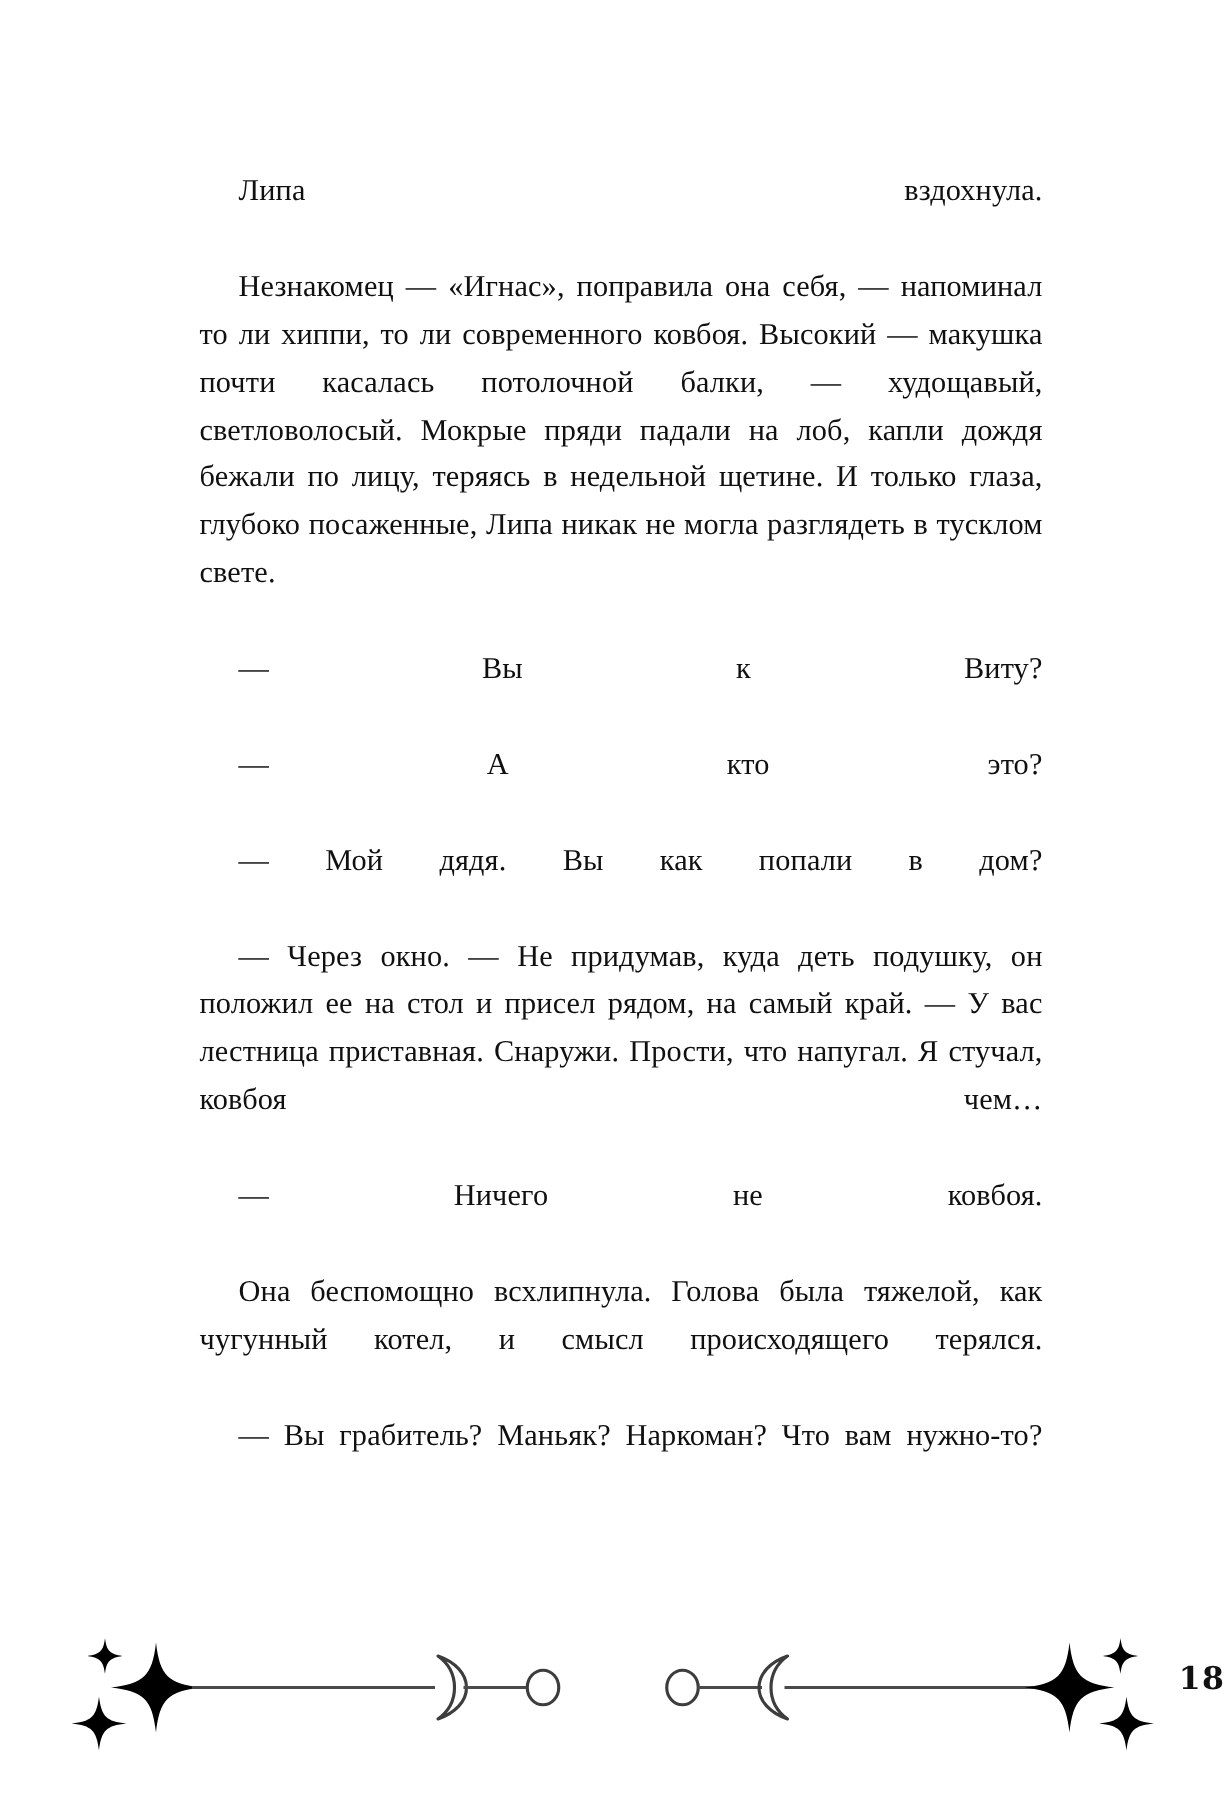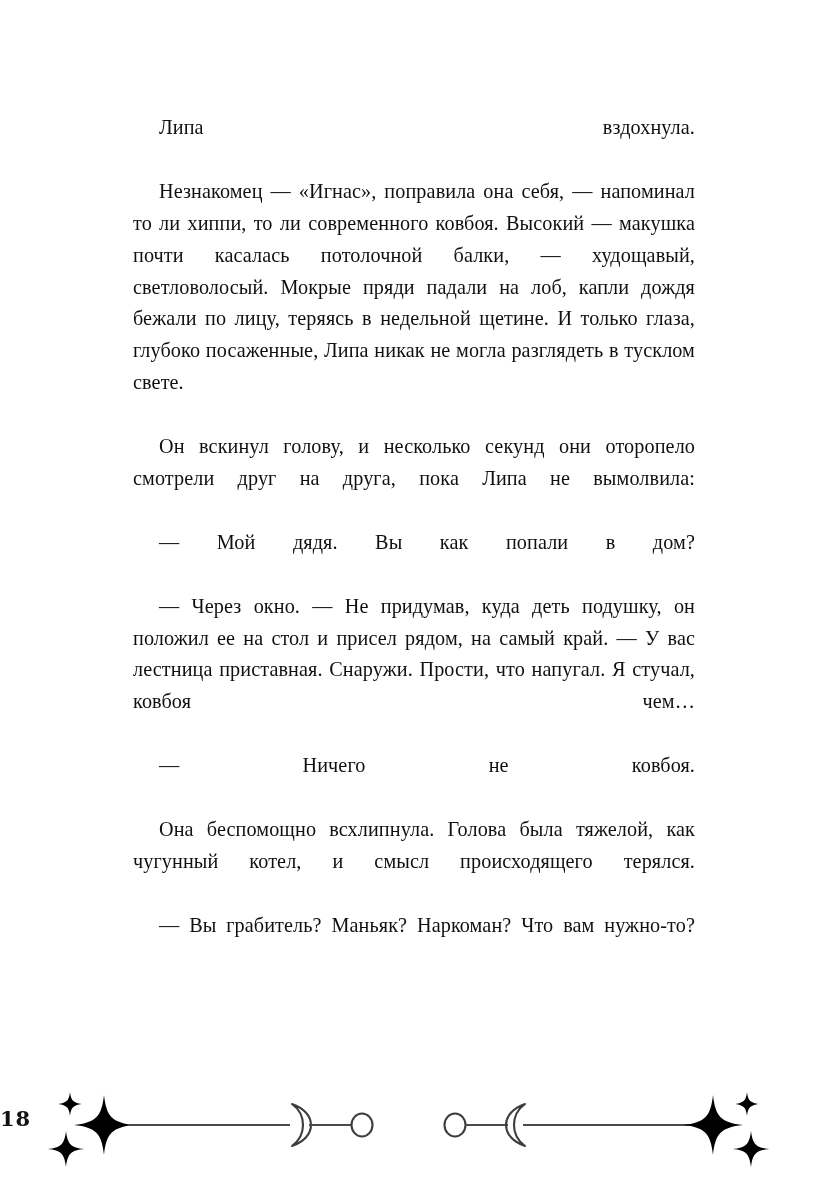--- a/index.html
+++ b/index.html
@@ -63,38 +63,39 @@
 
   #footer-ornament svg {
     display: block;
   }
 
   #page-number {
     position: absolute;
     left: 0;
     top: 1105px;
     width: 817px;
-    text-align: left;
+    text-align: right;
     font-family: "DejaVu Serif", "Liberation Serif", serif;
     font-size: 21px;
     font-weight: 700;
     letter-spacing: 1px;
     color: #111111;
     line-height: 28px;
   }
 </style>
 </head>
 <body>
 
 <div id="page">
 
   <div id="text-block">
     <p class="para">Липа вздохнула.</p>
     <p class="para">Незнакомец — «Игнас», поправила она себя, — напоминал то ли хиппи, то ли современного ковбоя. Высокий — макушка почти касалась потолочной балки, — худощавый, светловолосый. Мокрые пряди падали на лоб, капли дождя бежали по лицу, теряясь в недельной щетине. И только глаза, глубоко посаженные, Липа никак не могла разглядеть в тусклом свете.</p>
-    <p class="para">Он вскинул голову, и несколько секунд они оторопело смотрели друг на друга, пока Липа не вымолвила:</p>
+    <p class="para">— Вы к Виту?</p>
+    <p class="para">— А кто это?</p>
     <p class="para">— Мой дядя. Вы как попали в дом?</p>
     <p class="para">— Через окно. — Не придумав, куда деть подушку, он положил ее на стол и присел рядом, на самый край. — У вас лестница приставная. Снаружи. Прости, что напугал. Я стучал, ковбоя чем…</p>
     <p class="para">— Ничего не ковбоя.</p>
     <p class="para">Она беспомощно всхлипнула. Голова была тяжелой, как чугунный котел, и смысл происходящего терялся.</p>
     <p class="para">— Вы грабитель? Маньяк? Наркоман? Что вам нужно-то?</p>
 
   </div>
 
   <div id="footer-ornament">
     <svg width="817" height="100" viewBox="0 0 817 100" xmlns="http://www.w3.org/2000/svg">

